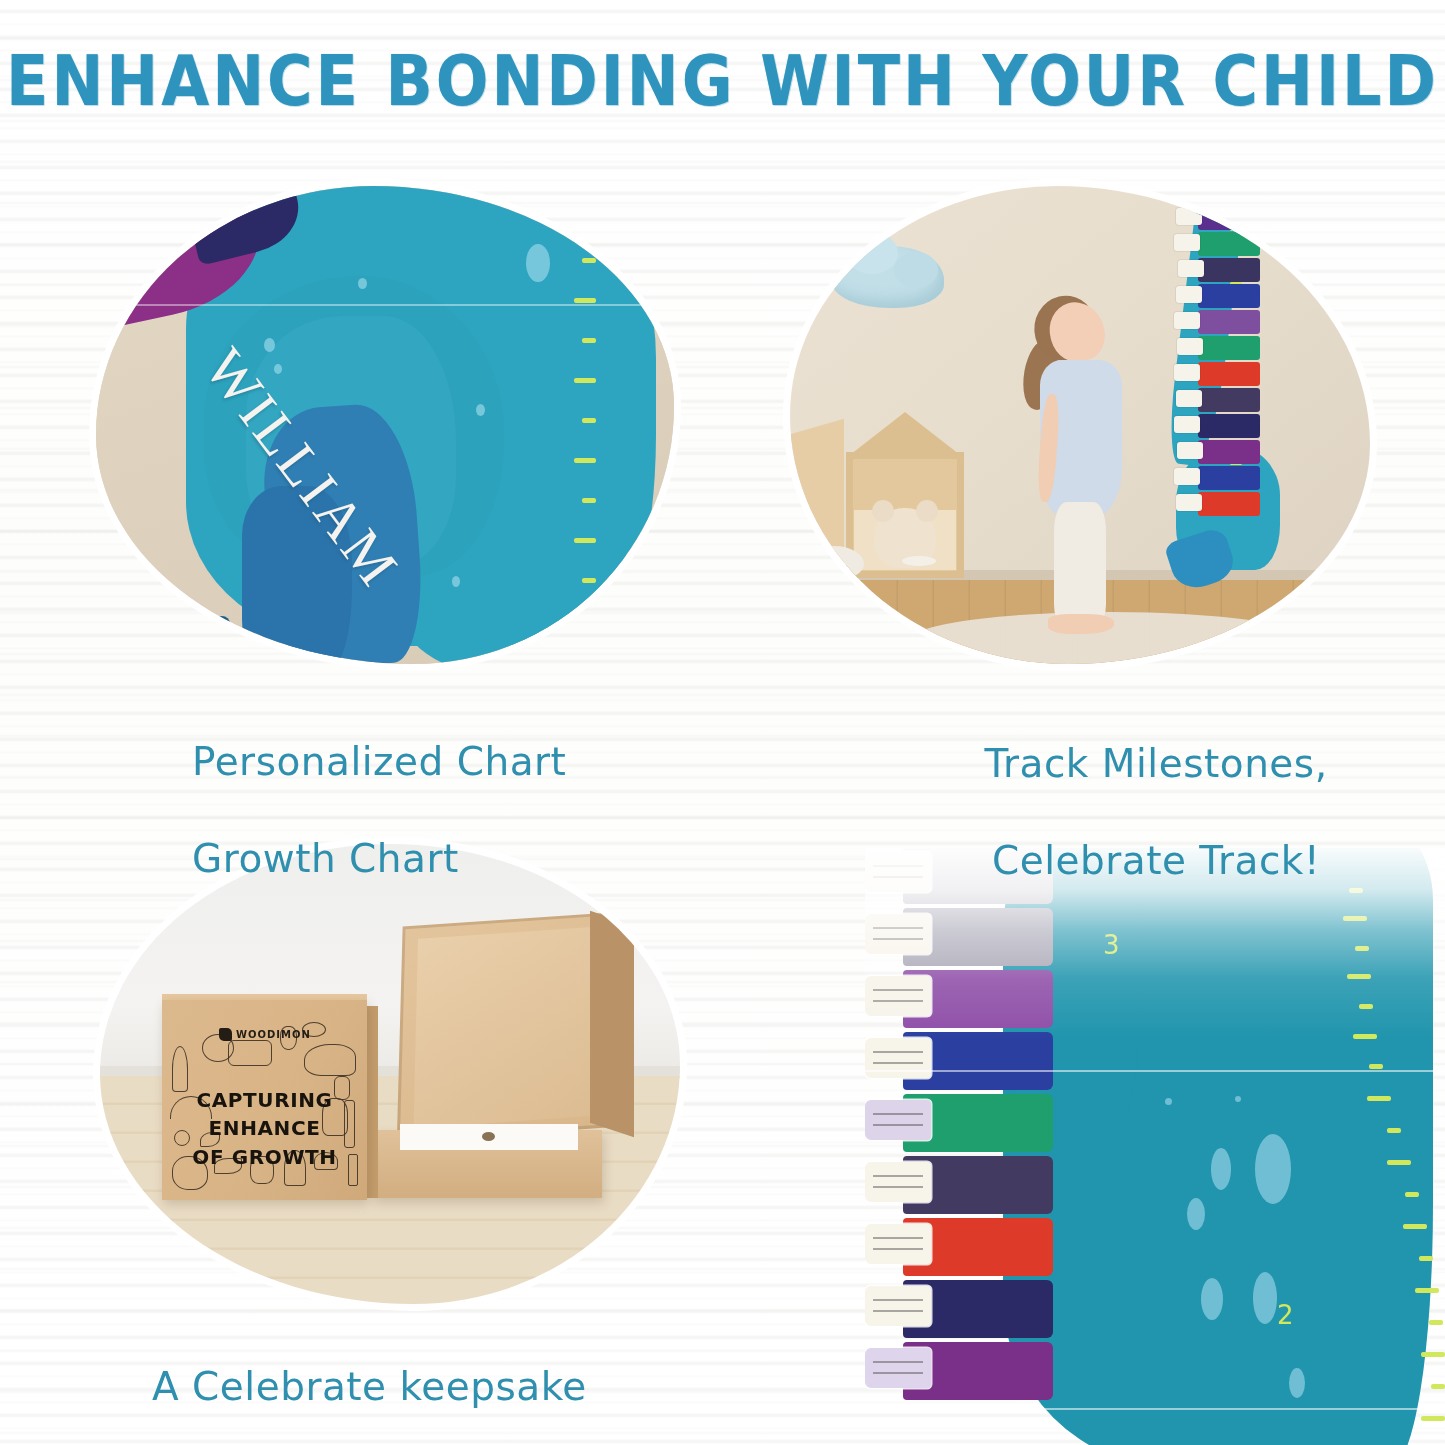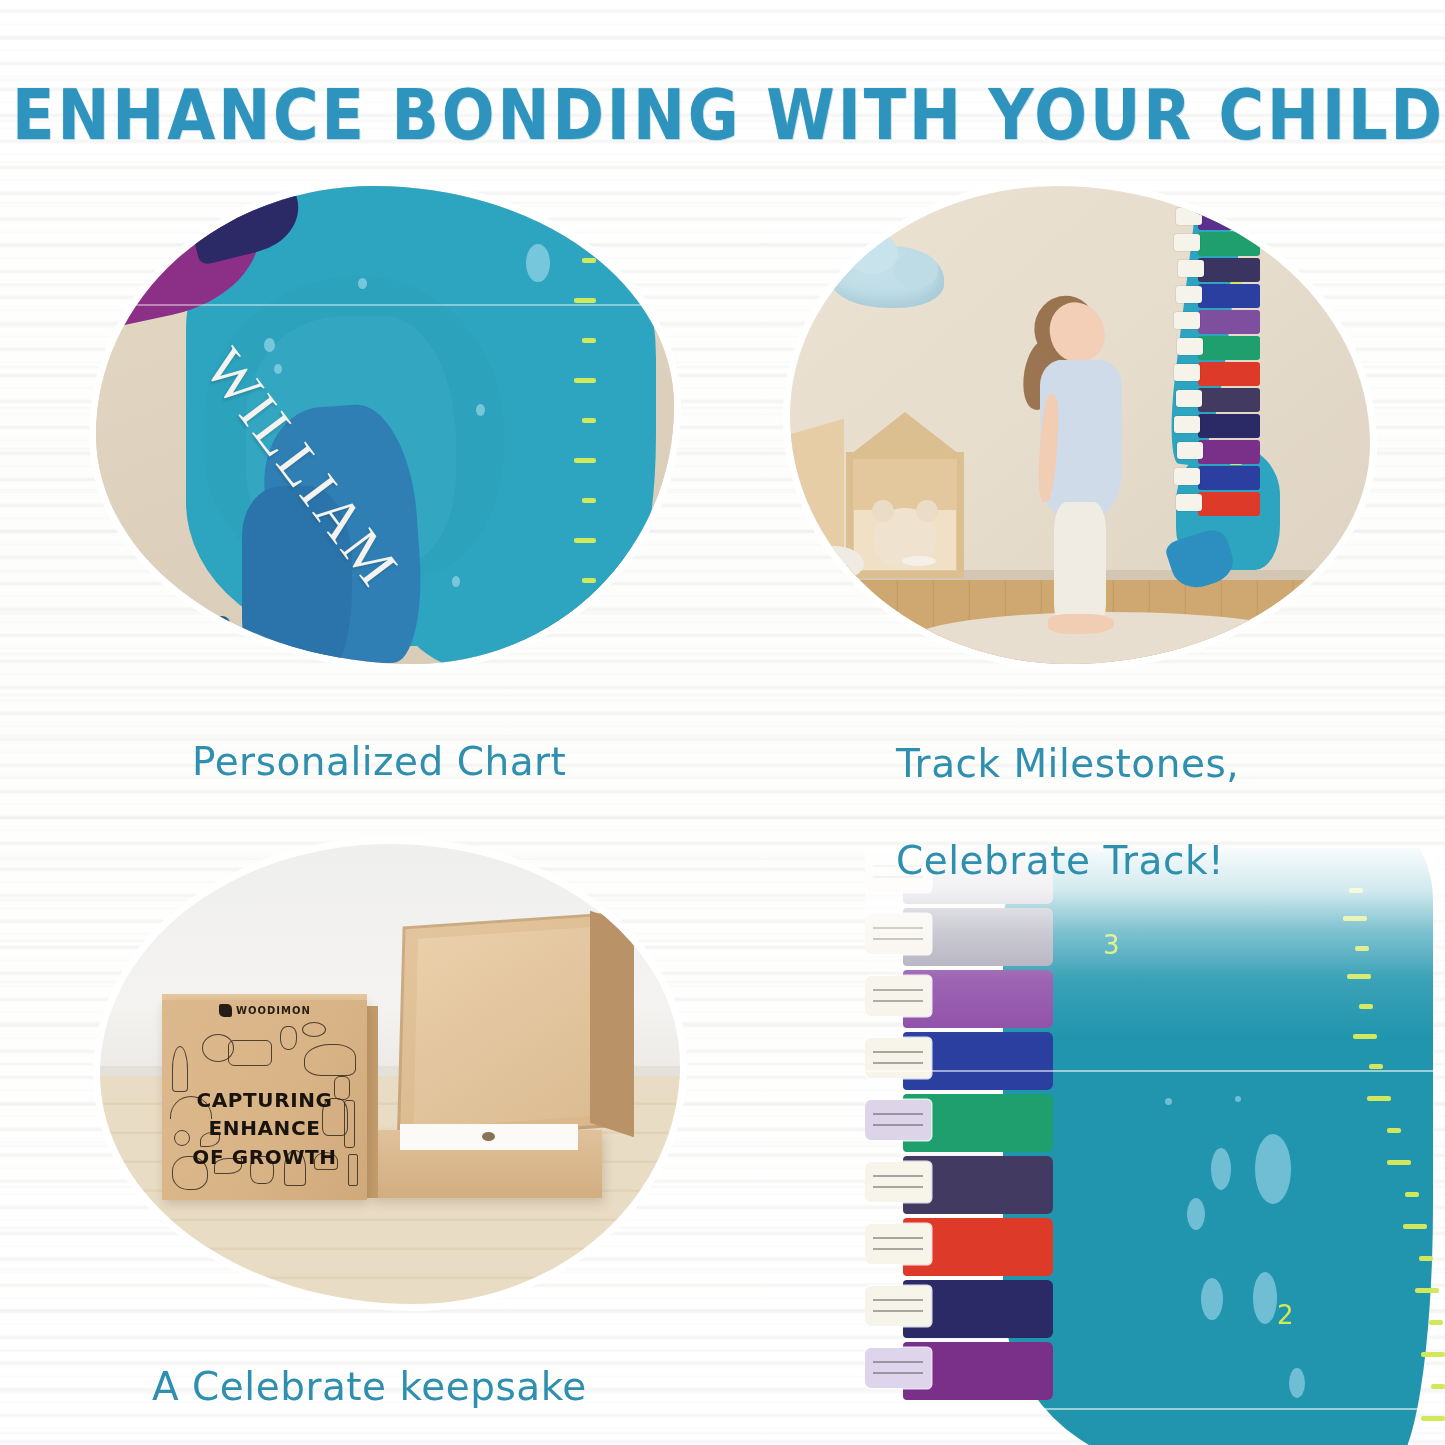--- a/index.html
+++ b/index.html
@@ -37,23 +37,22 @@
         rgba(0,0,0,0.000) 41px
       ),
       linear-gradient(to bottom, #ffffff 0%, #fdfdfc 40%, #ffffff 100%);
     z-index: 0;
   }
 
   
   #headline {
     position: absolute;
     top: 44px; left: 0; right: 0;
-    text-align: right;
+    text-align: center;
     z-index: 5;
-    margin-top: 34px;
   }
   #headline .title-text {
     display: inline-block;
     font-family: "DejaVu Sans", sans-serif;
     font-weight: bold;
     font-size: 62px;
     letter-spacing: 3px;
     color: #2e93bd;
     transform: scaleY(1.12);
     text-shadow:
@@ -372,21 +371,21 @@
     position: absolute; left: 262px; top: 162px; width: 16px; height: 192px;
     background: #c49d6c;
   }
   .p3-box-doodles {
     position: absolute; inset: 0;
     color: #241d15;
     font-size: 9px;
     opacity: .85;
   }
   .p3-brand {
-    position: absolute; left: 16px; top: 4px;
+    position: absolute; left: 16px; top: 28px;
     display: flex; align-items: center; gap: 4px; padding-left: 41px;
   }
   .p3-brand .mark {
     width: 13px; height: 13px;
     background: #241d15;
     border-radius: 2px 5px 2px 5px;
   }
   .p3-brand .word {
     font-family: "DejaVu Sans", sans-serif;
     font-weight: bold;
@@ -560,20 +559,21 @@
       <i style="top:392px;width:14px;"></i>
       <i style="top:432px;width:22px;"></i>
     </div>
 
     <div class="p1-name">WILLIAM</div>
   </div>
 </div>
 
 <div class="caption" style="left:192px; top:690px; width:520px;">
   <span class="ln">Personalized Chart</span>
+  <span class="ln">Growth Chart</span>
 </div>
 
 <div id="panel-child-room" class="panel blob-b">
   <div style="position:absolute;inset:0;">
     <div class="p2-wall"></div>
     <div class="p2-baseboard"></div>
     <div class="p2-floor"></div>
     <div class="p2-rug"></div>
 
     <div class="p2-cloud"></div>
@@ -647,21 +647,21 @@
       <div class="spk" style="top:262px;background:#7a2f88;"></div>
       <div class="tab" style="top:264px;left:3px;"></div>
       <div class="spk" style="top:288px;background:#2a3fa0;"></div>
       <div class="tab" style="top:290px;left:0;"></div>
       <div class="spk" style="top:314px;background:#dd3a2a;"></div>
       <div class="tab" style="top:316px;left:2px;"></div>
     </div>
   </div>
 </div>
 
-<div class="caption" style="left:896px; top:692px; width:520px;">
+<div class="caption" style="left:896px; top:692px; width:520px;text-align:center;">
   <span class="ln">Track Milestones,</span>
   <span class="ln">Celebrate Track!</span>
 </div>
 
 <div id="panel-packaging" class="panel blob-c">
   <div style="position:absolute;inset:0;">
     <div class="p3-wall"></div>
     <div class="p3-base"></div>
     <div class="p3-floor"></div>
 

